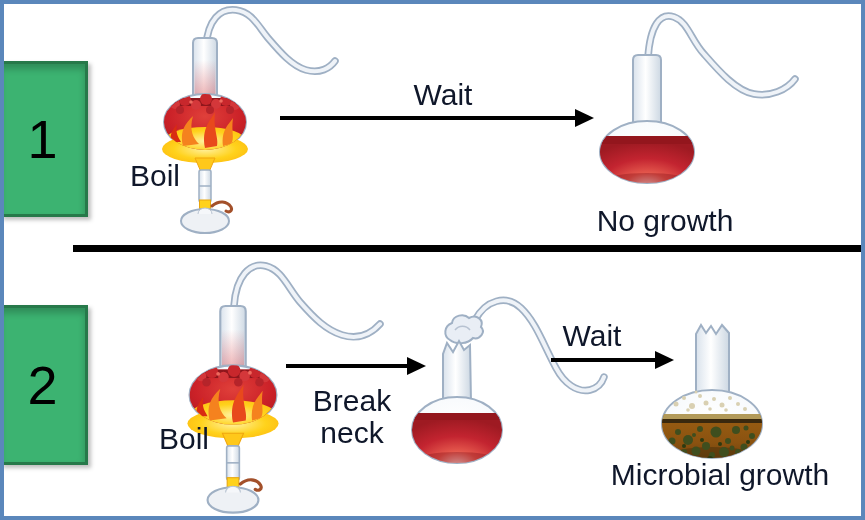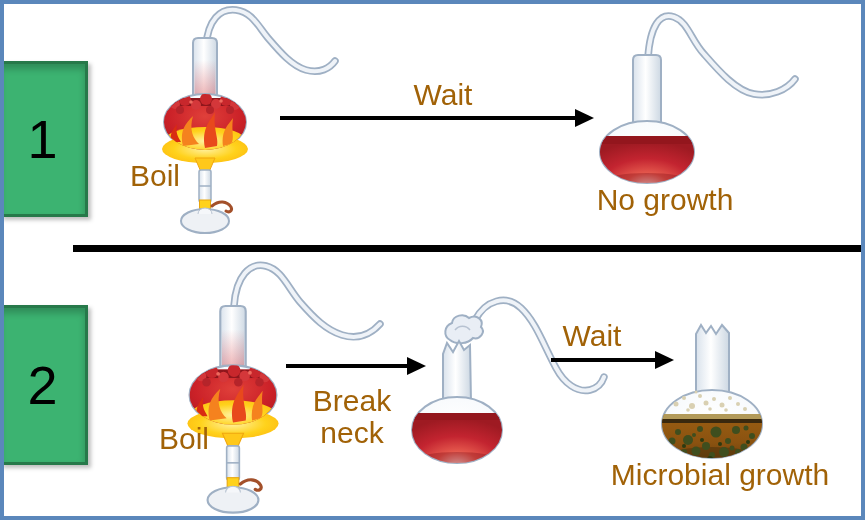--- a/index.html
+++ b/index.html
@@ -12,26 +12,26 @@
   .step-box{
     position:absolute;left:0;width:85px;background:#3cb371;
     border:3px solid #27794a;border-left:none;
     box-shadow:inset 0 5px 7px rgba(0,0,0,.22), 3px 3px 4px rgba(0,0,0,.25);
     display:flex;align-items:center;justify-content:center;
     z-index:3;color:#000;font-size:54px;line-height:1;
   }
   .step-box-1{top:61px;height:150px;}
   .step-box-2{top:305px;height:154px;}
   .lbl{
-    position:absolute;z-index:10;color:#a16207;text-align:center;
+    position:absolute;z-index:10;color:#0f172a;text-align:center;
     font-size:30px;line-height:1.08;white-space:normal;
   }
   .lbl-boil-1{left:95px;top:160px;width:120px;}
   .lbl-wait-1{left:383px;top:79px;width:120px;}
-  .lbl-no-growth{left:545px;top:184px;width:240px;}
+  .lbl-no-growth{left:545px;top:205px;width:240px;}
   .lbl-boil-2{left:124px;top:423px;width:120px;}
   .lbl-break-neck{left:290px;top:377px;width:124px;margin-top:8px;}
   .lbl-wait-2{left:532px;top:320px;width:120px;}
   .lbl-microbial{left:570px;top:459px;width:300px;}
   .divider{position:absolute;left:73px;top:245px;width:788px;height:7px;background:#000;z-index:4;}
 </style>
 </head>
 <body>
 
 <div class="canvas">

